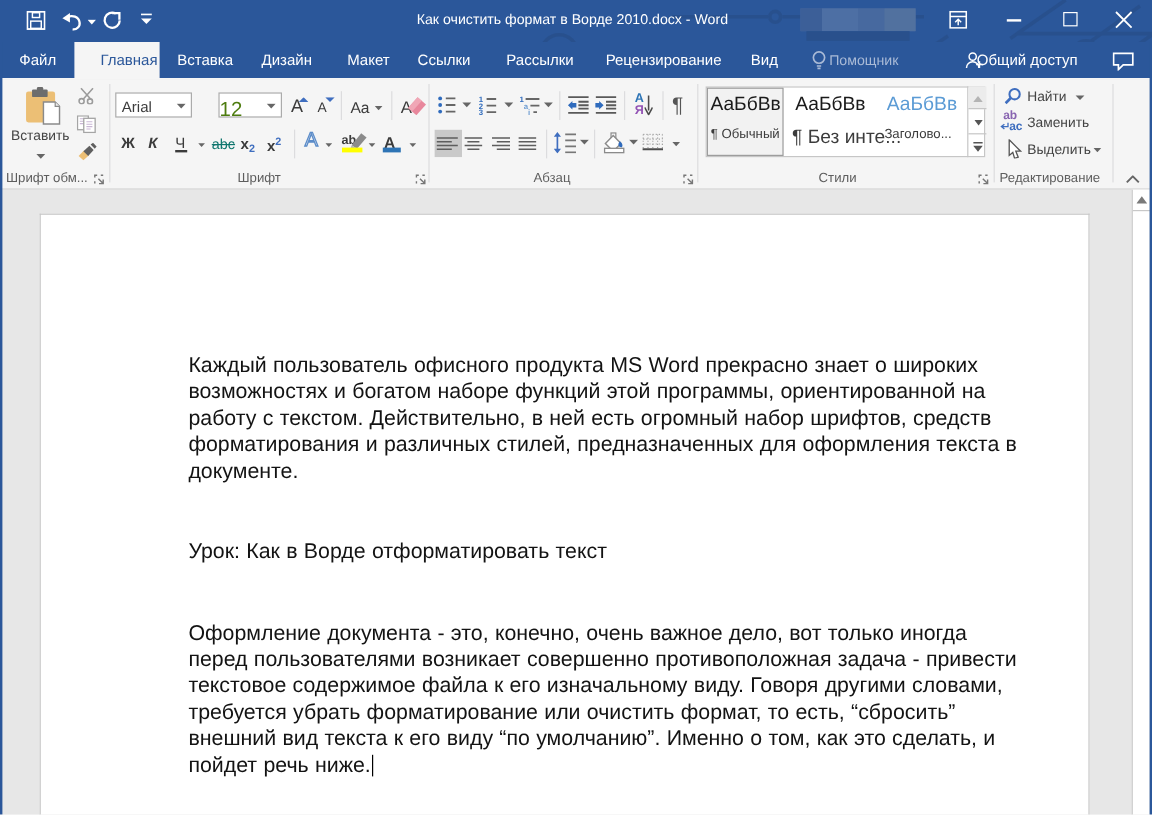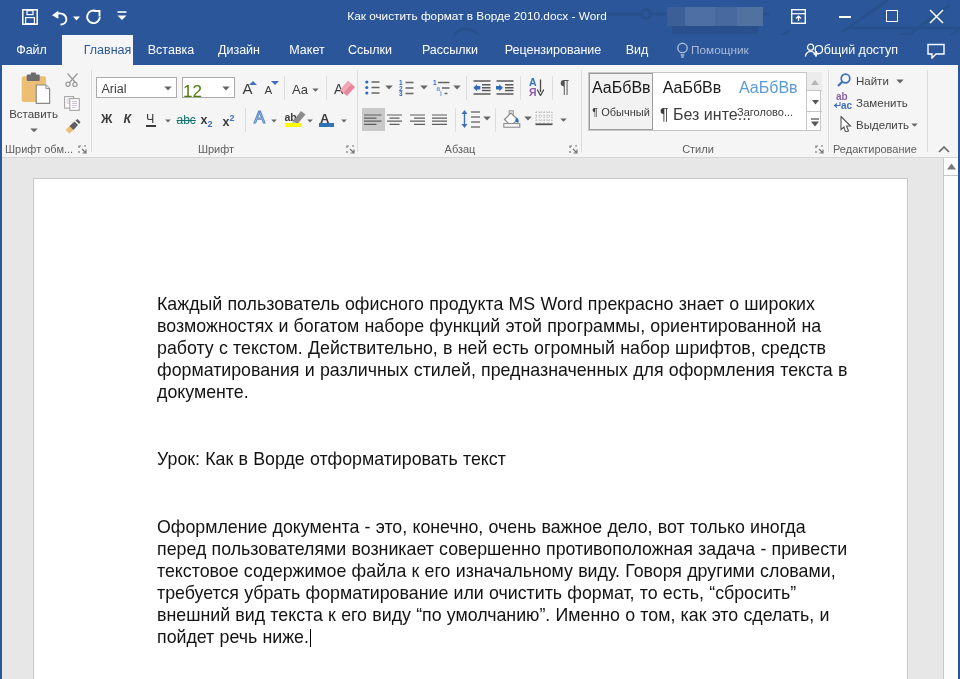--- a/index.html
+++ b/index.html
@@ -146,21 +146,21 @@
       <path d="M0.5 11 L5 6.5 L9 10.5 L4.5 14.5 Z" fill="#ecbf75"></path>
       <path d="M4.5 7 L9.5 2.5 L13 6 L8.5 11 Z" fill="#5f5f5f"></path>
       <path d="M10.5 1.5 L12.5 0 L15.5 3 L14 5 Z" fill="#5f5f5f"></path>
     </svg>
     <div class="grplabel" style="left:5px">Шрифт обм...</div>
     <svg class="abs launcher" style="left:78px" viewBox="0 0 10 10">
       <path d="M1 3 V1 H3 M6 1 H8 M1 6 V8" stroke="#777" stroke-width="1.2" fill="none"></path>
       <path d="M4 4 L8 8 M8 4.5 V8 H4.5" stroke="#777" stroke-width="1.2" fill="none"></path>
     </svg>
 
-    <div class="abs" style="left:96px;top:11px;width:81px;height:21px;background:#fff;border:1px solid #ababab">
+    <div class="abs" style="left:96px;top:11px;width:64px;height:21px;background:#fff;border:1px solid #ababab">
       <span style="position:absolute;left:4.5px;top:4px;font-size:12.5px;color:#3c3c3c">Arial</span>
       <svg class="abs" style="right:4px;top:8px" width="8" height="5" viewBox="0 0 8 5">
           <path d="M0.3 0.5 H7.7 L4 4.4 Z" fill="#666"></path>
         </svg>
     </div>
     <div class="abs" style="left:182px;top:11px;width:53px;height:21px;background:#fff;border:1px solid #ababab">
       <span style="position:absolute;left:0;top:4px;font-size:17px;color:#4d7c0f">12</span>
       <svg class="abs" style="right:4px;top:8px" width="8" height="5" viewBox="0 0 8 5">
           <path d="M0.3 0.5 H7.7 L4 4.4 Z" fill="#666"></path>
         </svg>

